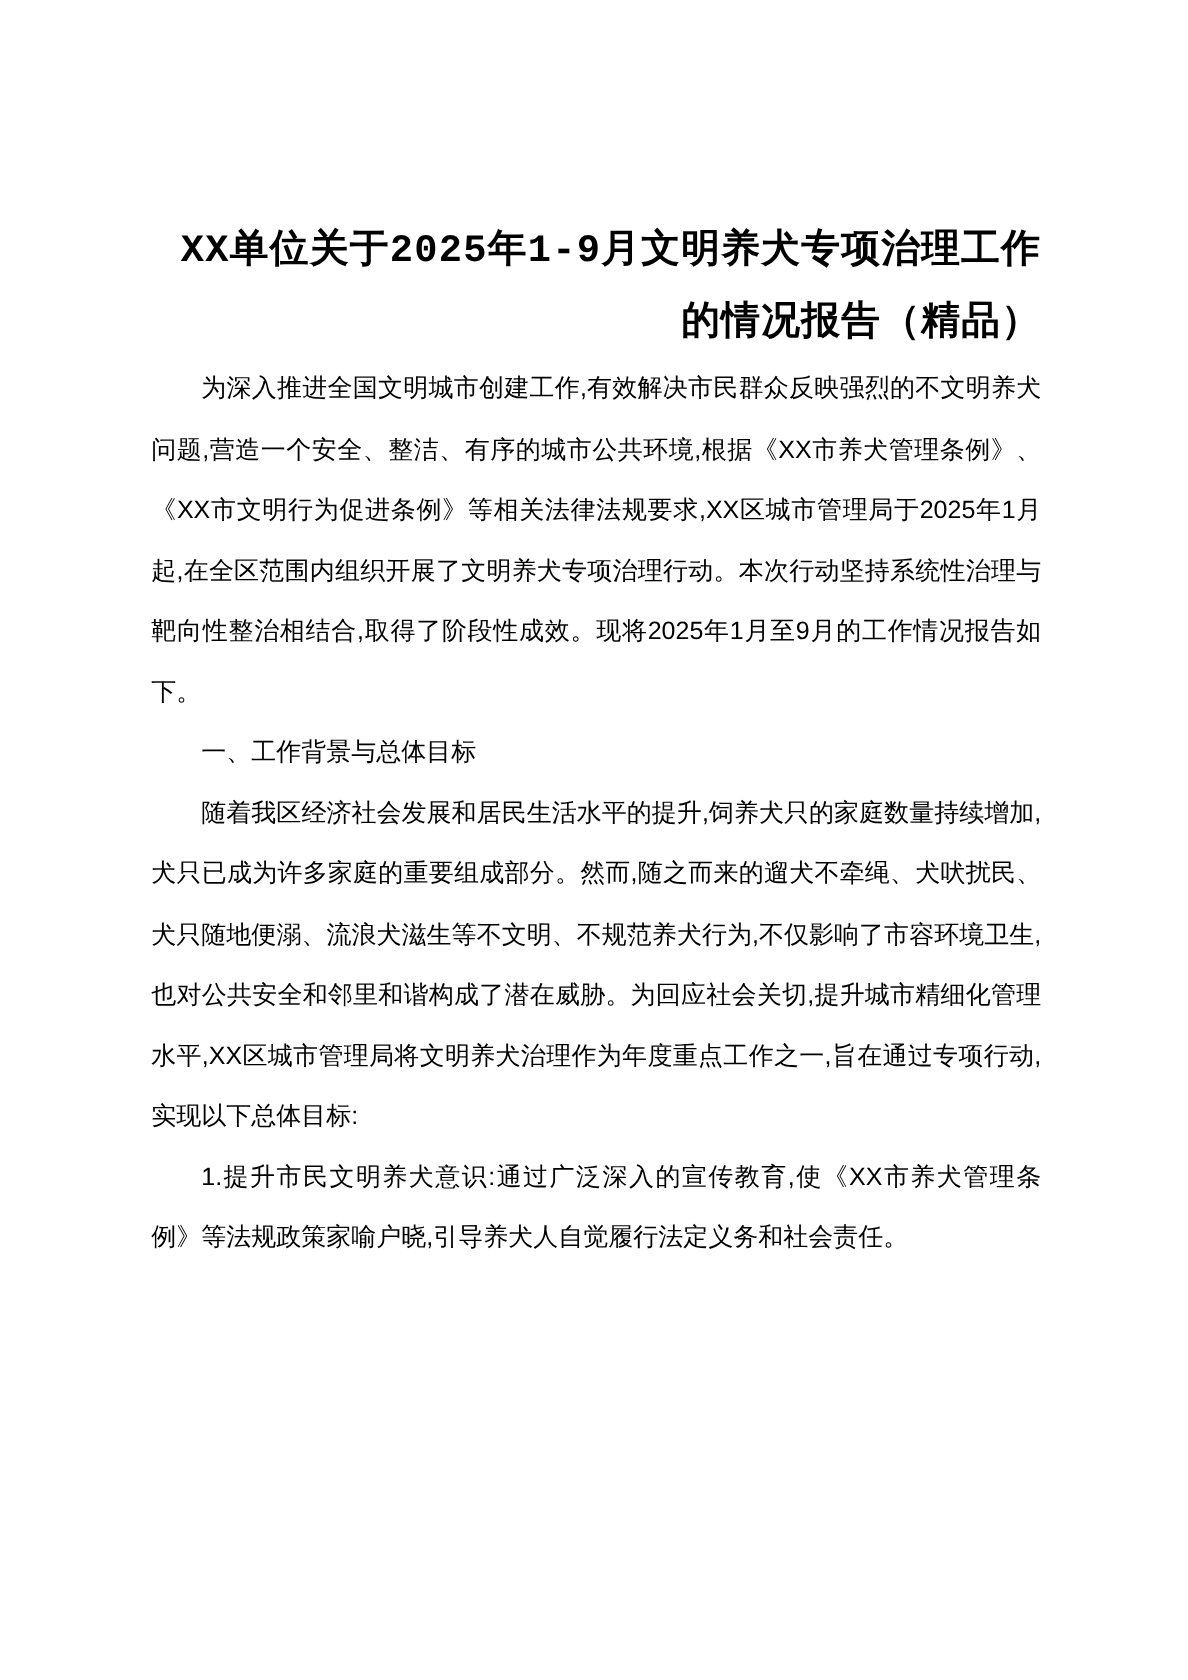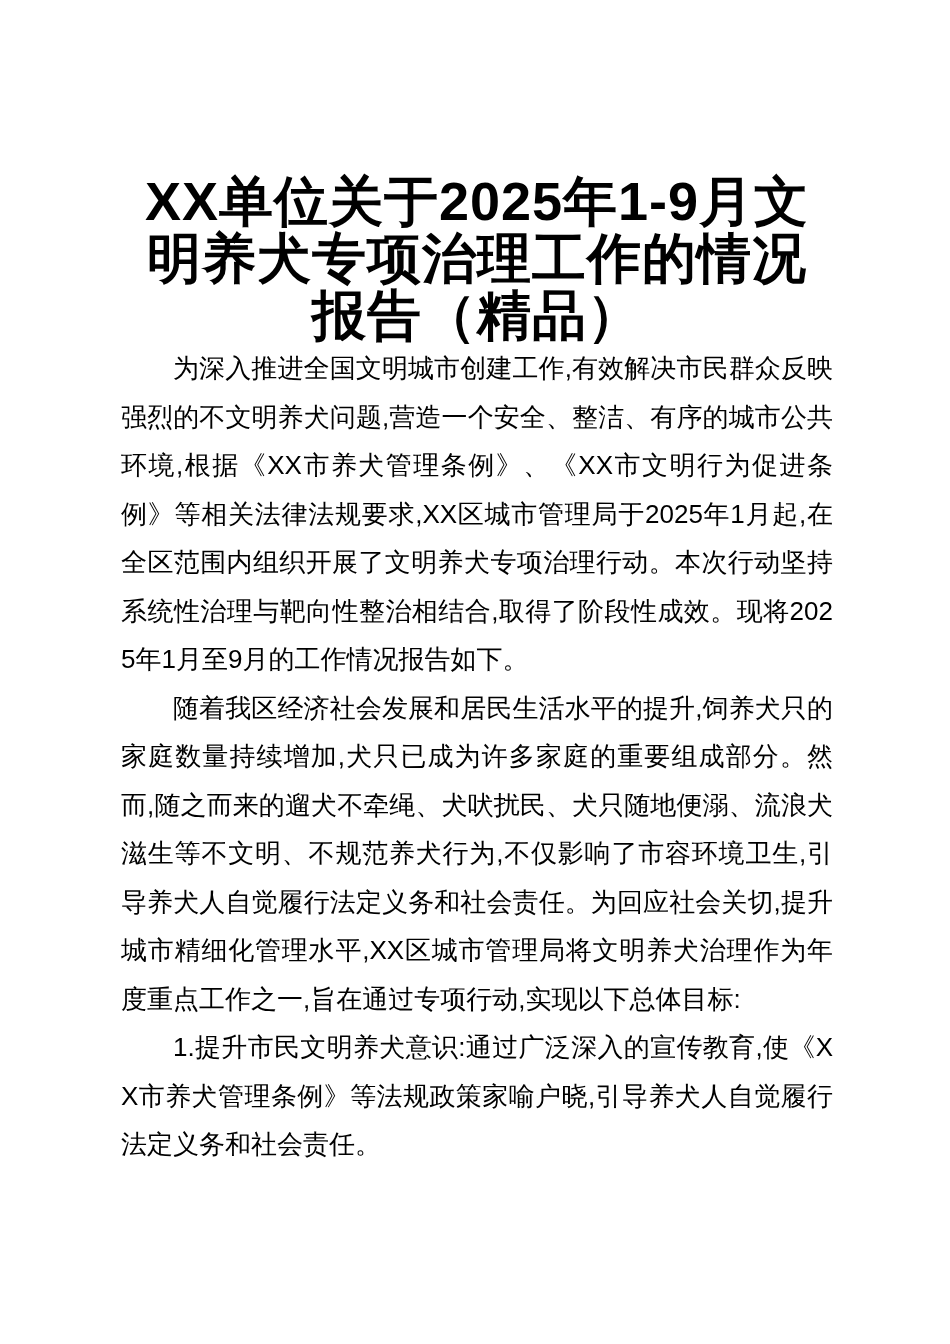--- a/index.html
+++ b/index.html
@@ -12,48 +12,49 @@
     width: 950px;
     height: 1344px;
     margin: 0 auto;
     background: #ffffff;
     color: #000000;
     box-sizing: border-box;
     padding: 173px 117px 0 121px;
     overflow: hidden;
   }
   .doc-title {
-    font-family: Liberation Sans, sans-serif;
+    font-family: Liberation Mono, monospace;
     font-weight: bold;
-    font-size: 54px;
+    font-size: 31px;
     line-height: 57px;
-    text-align: center;
+    text-align: right;
     margin: 0;
     letter-spacing: 1px;
   }
   .para {
     font-family: "Liberation Sans", "DejaVu Sans", sans-serif;
-    font-size: 26px;
+    font-size: 20px;
     line-height: 48.5px;
     font-weight: normal;
     text-align: justify;
     text-justify: inter-character;
     text-indent: 2em;
     margin: 0;
     word-break: break-all;
   }
   .para.bold {
     font-weight: normal;
   }
 </style>
 </head>
 <body>
 
 <div class="page">
   <h1 class="doc-title">XX单位关于2025年1-9月文明养犬专项治理工作的情况报告（精品）</h1>
 
   <p class="para">为深入推进全国文明城市创建工作,有效解决市民群众反映强烈的不文明养犬问题,营造一个安全、整洁、有序的城市公共环境,根据《XX市养犬管理条例》、《XX市文明行为促进条例》等相关法律法规要求,XX区城市管理局于2025年1月起,在全区范围内组织开展了文明养犬专项治理行动。本次行动坚持系统性治理与靶向性整治相结合,取得了阶段性成效。现将2025年1月至9月的工作情况报告如下。</p>
 
+  <p class="para">一、工作背景与总体目标</p>
 
-  <p class="para">随着我区经济社会发展和居民生活水平的提升,饲养犬只的家庭数量持续增加,犬只已成为许多家庭的重要组成部分。然而,随之而来的遛犬不牵绳、犬吠扰民、犬只随地便溺、流浪犬滋生等不文明、不规范养犬行为,不仅影响了市容环境卫生,引导养犬人自觉履行法定义务和社会责任。为回应社会关切,提升城市精细化管理水平,XX区城市管理局将文明养犬治理作为年度重点工作之一,旨在通过专项行动,实现以下总体目标:</p>
+  <p class="para">随着我区经济社会发展和居民生活水平的提升,饲养犬只的家庭数量持续增加,犬只已成为许多家庭的重要组成部分。然而,随之而来的遛犬不牵绳、犬吠扰民、犬只随地便溺、流浪犬滋生等不文明、不规范养犬行为,不仅影响了市容环境卫生,也对公共安全和邻里和谐构成了潜在威胁。为回应社会关切,提升城市精细化管理水平,XX区城市管理局将文明养犬治理作为年度重点工作之一,旨在通过专项行动,实现以下总体目标:</p>
 
   <p class="para bold">1.提升市民文明养犬意识:通过广泛深入的宣传教育,使《XX市养犬管理条例》等法规政策家喻户晓,引导养犬人自觉履行法定义务和社会责任。</p>
 </div>
 
 </body></html>

